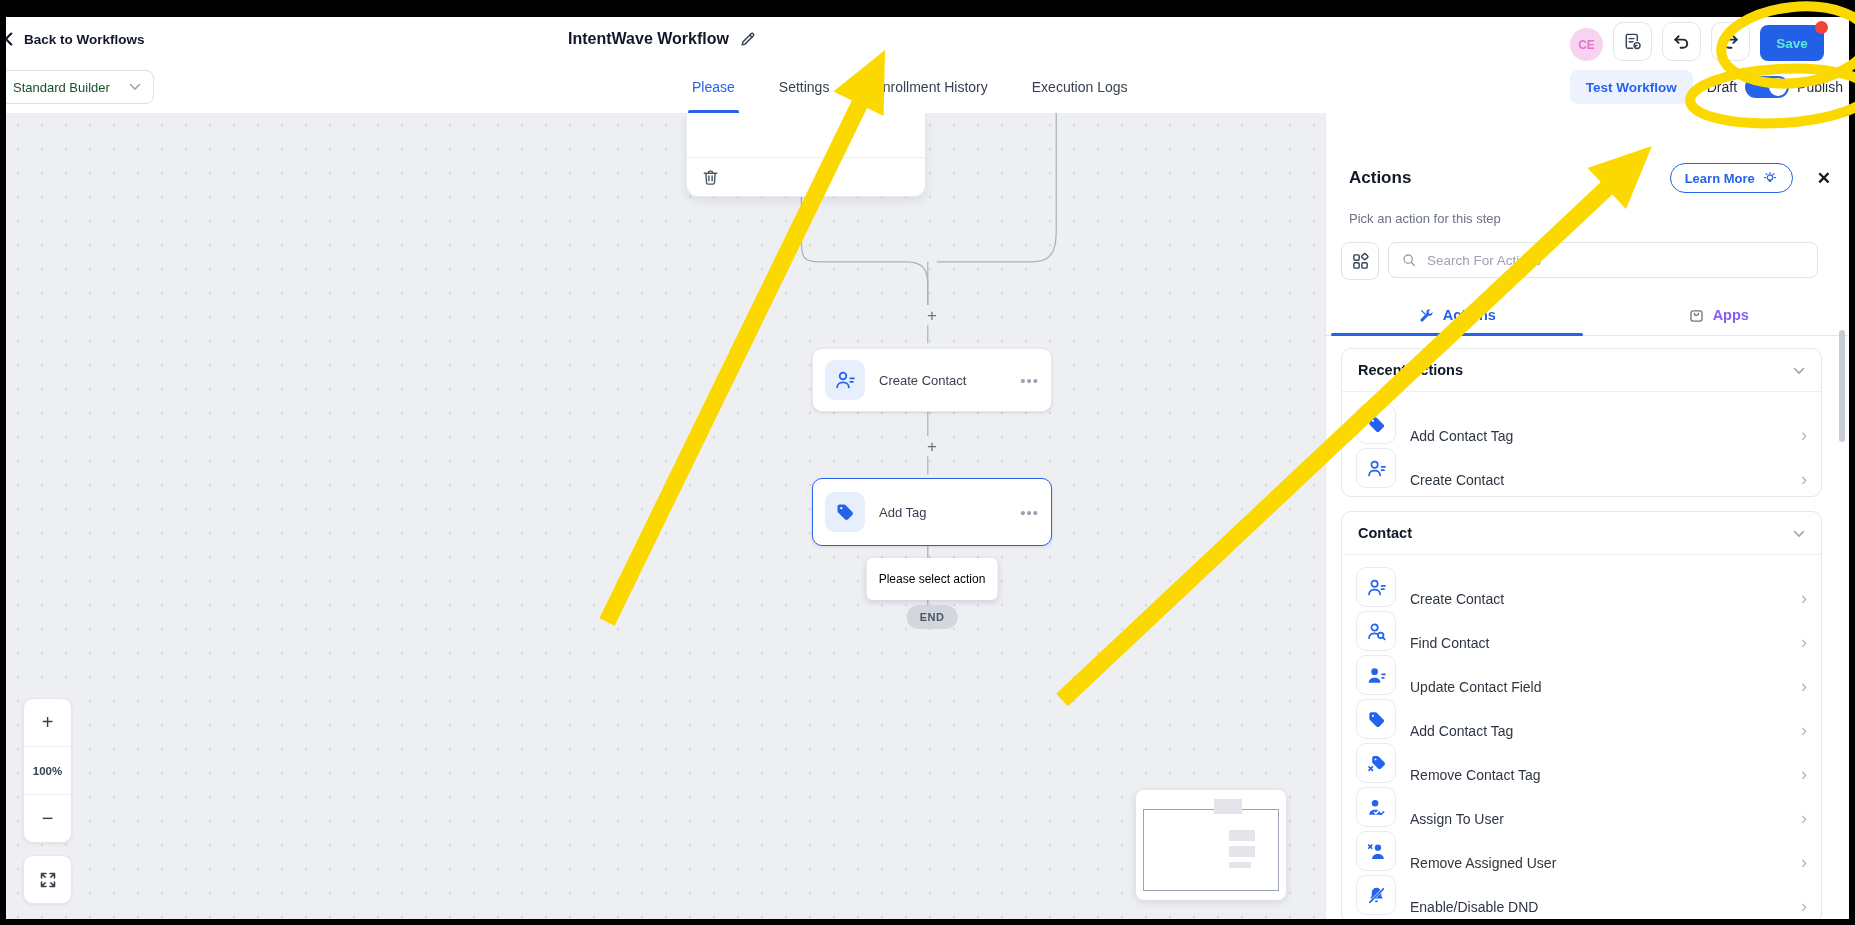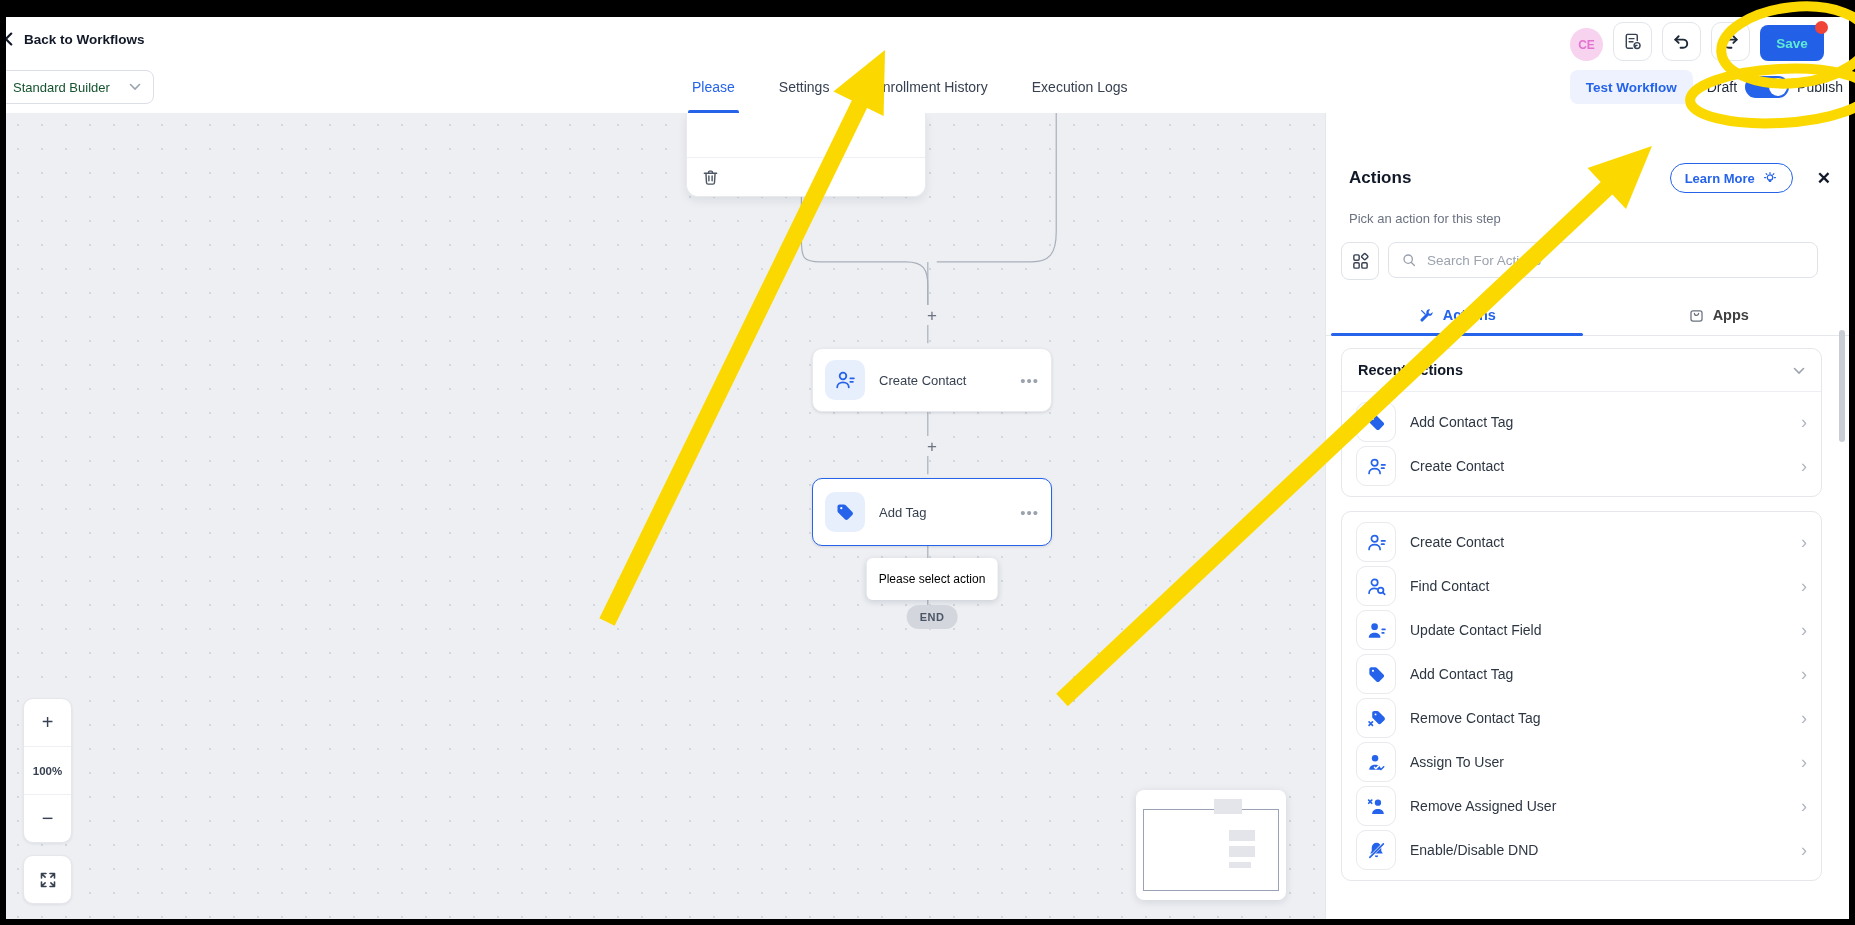--- a/index.html
+++ b/index.html
@@ -73,51 +73,60 @@
   .panel-close{margin-left:24px;font-size:17px;color:#111827;cursor:pointer;font-weight:600;}
   .panel-sub{position:absolute;left:23px;top:98px;font-size:13px;color:#6b7280;}
   .search-row{position:absolute;left:15px;right:31px;top:129px;height:36px;display:flex;gap:9px;}
   .grid-btn{width:36px;height:36px;border:1px solid #dfe3e8;border-radius:8px;background:#fff;display:flex;align-items:center;justify-content:center;cursor:pointer;}
   .grid-btn svg{width:19px;height:19px;}
   .search-box{flex:1;height:36px;border:1px solid #dfe3e8;border-radius:8px;display:flex;align-items:center;padding:0 12px;gap:8px;box-sizing:border-box;background:#fff;}
   .search-box svg{width:16px;height:16px;flex:0 0 auto;}
   .search-box input{border:none;outline:none;flex:1;font-size:13.5px;color:#374151;font-family:"Liberation Sans",sans-serif;background:transparent;}
   .search-box input::placeholder{color:#9ca3af;}
   .panel-tabs{position:absolute;left:0;right:0;top:182px;height:40px;display:flex;border-bottom:1px solid #e5e7eb;}
-  .ptab{flex:1;display:flex;align-items:center;justify-content:center;gap:8px;font-size:14.5px;font-weight:600;color:#404040;cursor:pointer;position:relative;}
+  .ptab{flex:1;display:flex;align-items:center;justify-content:center;gap:8px;font-size:14.5px;font-weight:600;color:#8b5cf6;cursor:pointer;position:relative;}
   .ptab svg{width:17px;height:17px;}
   .ptab.active{color:#2563eb;}
   .ptab.active::after{content:"";position:absolute;left:5px;right:5px;bottom:-1px;height:3px;background:#2563eb;border-radius:2px;}
   .panel-list{position:absolute;left:15px;right:27px;top:235px;bottom:0;overflow:hidden;}
   .section-card{border:1px solid #e5e7eb;border-radius:10px;margin-bottom:14px;background:#fff;}
   .section-head{height:42px;display:flex;align-items:center;padding:0 16px;border-bottom:1px solid #edeff2;cursor:pointer;}
   .sec-title{flex:1;font-size:14.5px;font-weight:700;color:#111827;}
   .sec-chev svg{width:12px;height:8px;}
   .section-items{padding:8px 0;}
-  .action-item{height:44px;display:flex;align-items:center;padding:0 14px;cursor:pointer;}
+  .action-item{height:44px;display:flex;align-items:flex-end;padding:0 14px;cursor:pointer;}
   .ai-icon{width:38px;height:38px;border:1px solid #e8eaee;border-radius:10px;display:flex;align-items:center;justify-content:center;flex:0 0 auto;background:#fff;}
   .ai-icon svg{width:21px;height:21px;}
   .ai-label{font-size:14px;color:#2d3642;margin-left:14px;flex:1;}
   .ai-chev{color:#b0b6bf;font-size:18px;line-height:1;}
   .panel-scrollbar{position:absolute;right:4px;top:217px;width:6px;height:112px;border-radius:3px;background:#c8ccd4;cursor:pointer;}
 
   
   .annotations{position:absolute;left:0;top:0;width:1855px;height:925px;pointer-events:none;z-index:50;}
 </style>
 </head>
 <body>
 
 <div class="app">
 
   <div class="header">
     <div class="back">
       <svg viewBox="0 0 20 20" fill="none" stroke="#111827" stroke-width="2.4" stroke-linecap="round" stroke-linejoin="round">
           <path d="M12.5 4L6.5 10l6 6"></path>
         </svg>
       <span class="back-label">Back to Workflows</span>
+    </div>
+    <div class="title-wrap">
+      <span class="wf-title">IntentWave Workflow</span>
+      <span class="pencil">
+        <svg viewBox="0 0 20 20" fill="none" stroke="#374151" stroke-width="1.6" stroke-linecap="round" stroke-linejoin="round">
+            <path d="M3.5 16.5l.8-3.2 9.2-9.2a1.7 1.7 0 0 1 2.4 2.4l-9.2 9.2z"></path>
+            <path d="M12 5.5l2.5 2.5"></path>
+          </svg>
+      </span>
     </div>
     <div class="header-right">
       <div class="avatar">CE</div>
       <div class="icon-btn">
         <svg viewBox="0 0 22 22" fill="none" stroke="#374151" stroke-width="1.5" stroke-linecap="round">
             <path d="M6 3.5h8.5A1.5 1.5 0 0 1 16 5v5"></path>
             <path d="M6 3.5A1.5 1.5 0 0 0 4.5 5v11.5A1.5 1.5 0 0 0 6 18h5"></path>
             <path d="M7.5 8h5M7.5 11.2h4"></path>
             <circle cx="15.8" cy="15.3" r="3.1"></circle>
             <path d="M14.3 16.6v-1.6h1.6" stroke-width="1.2"></path>
@@ -308,20 +317,26 @@
                   <path d="M3.2 18.3c0-3.1 2.6-5 5.8-5s5.8 1.9 5.8 5"></path>
                   <path d="M16.3 9.3h3.6M16.3 12.8h2.6"></path>
                 </svg>
               </span>
               <span class="ai-label">Create Contact</span>
               <span class="ai-chev">›</span>
             </div>
           </div>
         </div>
         <div class="section-card">
+          <div class="section-head">
+            <span class="sec-title">Contact</span>
+            <span class="sec-chev"><svg viewBox="0 0 12 8" fill="none" stroke="#9ca3af" stroke-width="1.6" stroke-linecap="round">
+                <path d="M1.5 1.5L6 6l4.5-4.5"></path>
+              </svg></span>
+          </div>
           <div class="section-items">
             <div class="action-item">
               <span class="ai-icon">
                 <svg viewBox="0 0 22 22" fill="none" stroke="#2563eb" stroke-width="1.8" stroke-linecap="round">
                   <circle cx="9" cy="7" r="3.3"></circle>
                   <path d="M3.2 18.3c0-3.1 2.6-5 5.8-5s5.8 1.9 5.8 5"></path>
                   <path d="M16.3 9.3h3.6M16.3 12.8h2.6"></path>
                 </svg>
               </span>
               <span class="ai-label">Create Contact</span>

